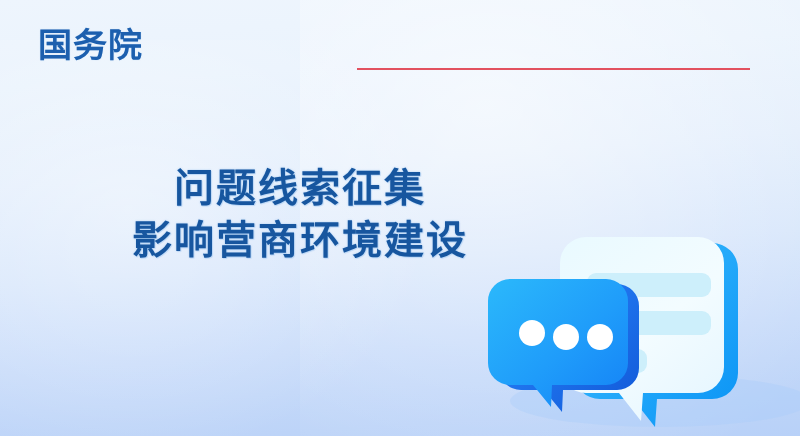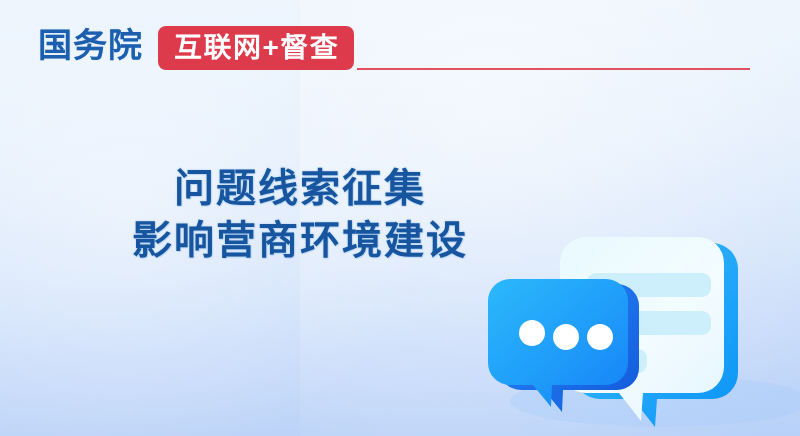--- a/index.html
+++ b/index.html
@@ -140,23 +140,20 @@
 
 <div class="banner">
 
   <div class="bg-wash"></div>
   <div class="bg-wash-2"></div>
 
   <div class="header">
 
     <div class="brand">国务院</div>
 
-    <div class="badge">
-      <span>互联网+督查</span>
-    </div>
 
     <div class="header-rule"></div>
   </div>
 
   <div class="headline">
     <div class="headline-line">问题线索征集</div>
     <div class="headline-line">影响营商环境建设</div>
   </div>
 
   <div class="art">

